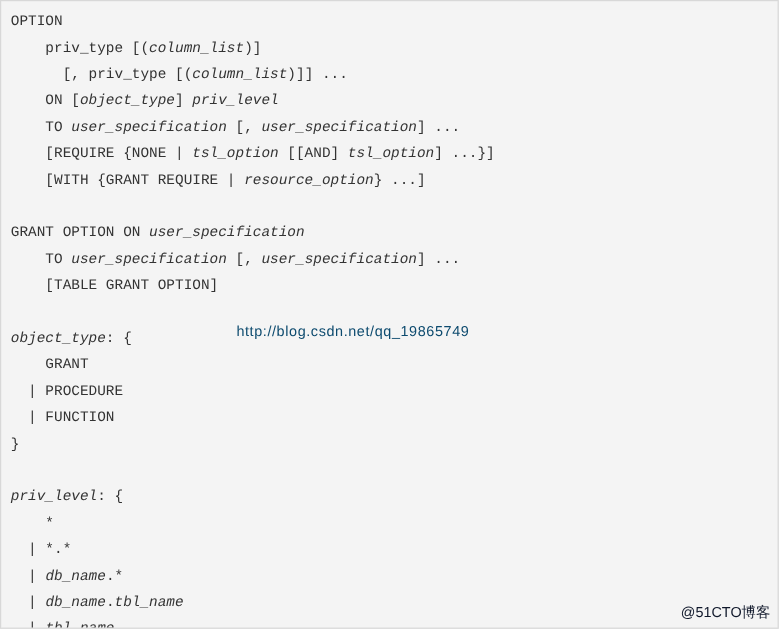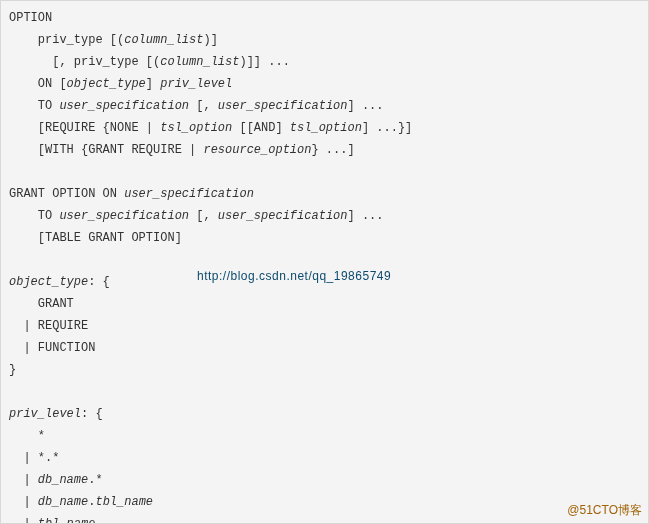--- a/index.html
+++ b/index.html
@@ -39,21 +39,21 @@
     letter-spacing: 0.5px;
     pointer-events: none;
     user-select: none;
   }
   .watermark-corner {
     position: absolute;
     right: 6px;
     bottom: 4px;
     font-family: Arial, "Microsoft YaHei", sans-serif;
     font-size: 12px;
-    color: #a16207;
+    color: #0f172a;
     pointer-events: none;
     user-select: none;
   }
 </style>
 </head>
 <body>
 
 <pre class="code"><span>OPTION</span>
 <span><span>    priv_type [(</span><em>column_list</em><span>)]</span></span>
 <span><span>      [, priv_type [(</span><em>column_list</em><span>)]] ...</span></span>
@@ -61,21 +61,21 @@
 <span><span>    TO </span><em>user_specification</em><span> [, </span><em>user_specification</em><span>] ...</span></span>
 <span><span>    [REQUIRE {NONE | </span><em>tsl_option</em><span> [[AND] </span><em>tsl_option</em><span>] ...}]</span></span>
 <span><span>    [WITH {GRANT REQUIRE | </span><em>resource_option</em><span>} ...]</span></span>
 
 <span><span>GRANT OPTION ON </span><em>user_specification</em></span>
 <span><span>    TO </span><em>user_specification</em><span> [, </span><em>user_specification</em><span>] ...</span></span>
 <span>    [TABLE GRANT OPTION]</span>
 
 <span><em>object_type</em><span>: {</span></span>
 <span>    GRANT</span>
-<span>  | REQUIRE</span>
+<span>  | PROCEDURE</span>
 <span>  | FUNCTION</span>
 <span>}</span>
 
 <span><em>priv_level</em><span>: {</span></span>
 <span>    *</span>
 <span>  | *.*</span>
 <span><span>  | </span><em>db_name</em><span>.*</span></span>
 <span><span>  | </span><em>db_name</em><span>.</span><em>tbl_name</em></span>
 <span><span>  | </span><em>tbl_name</em></span>
 

